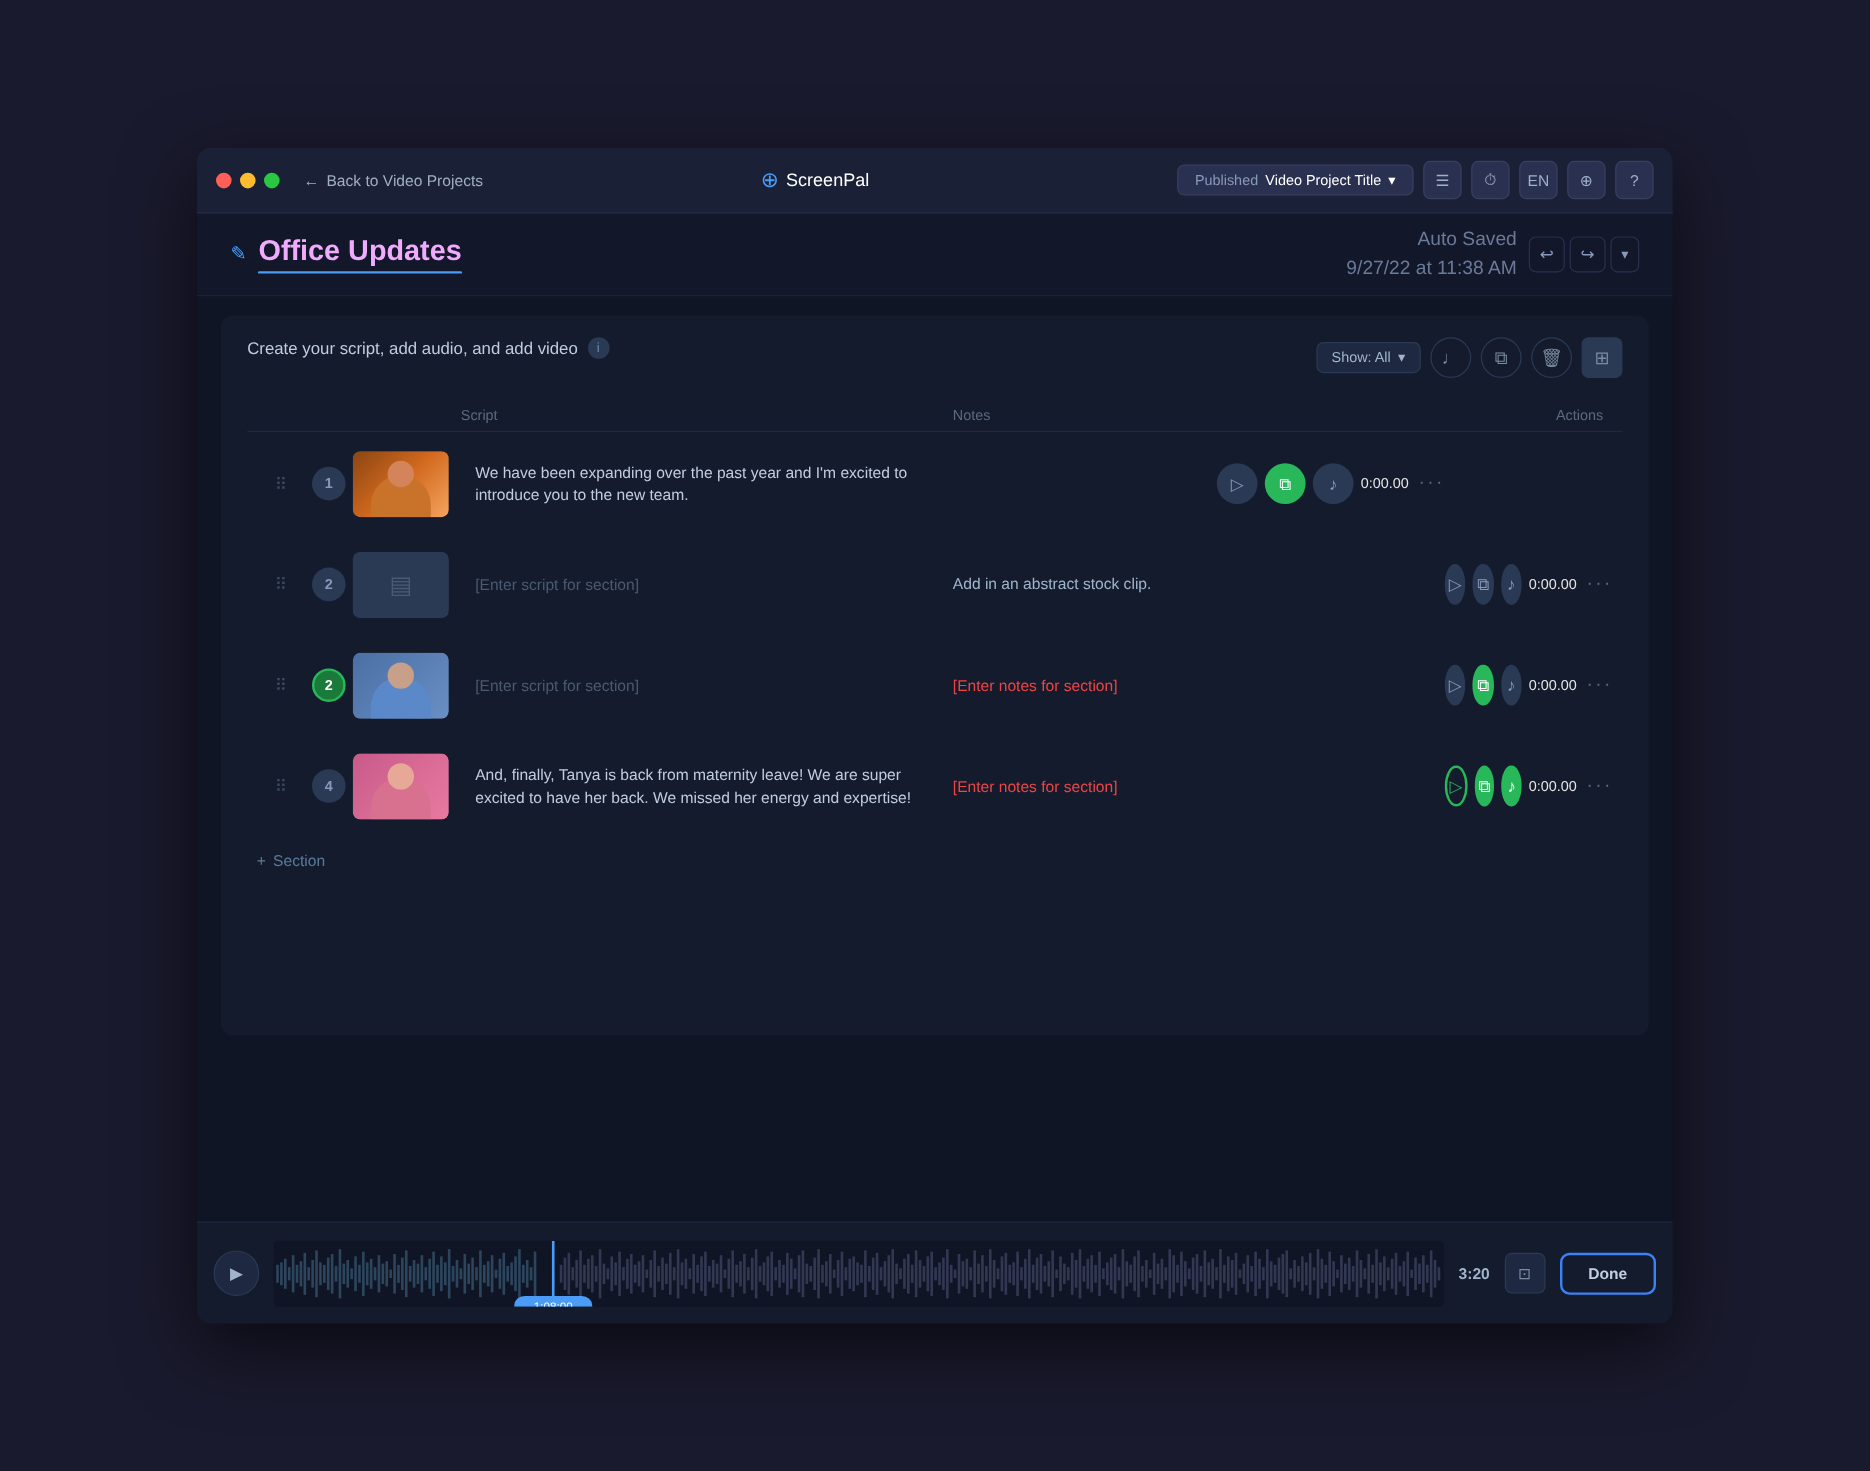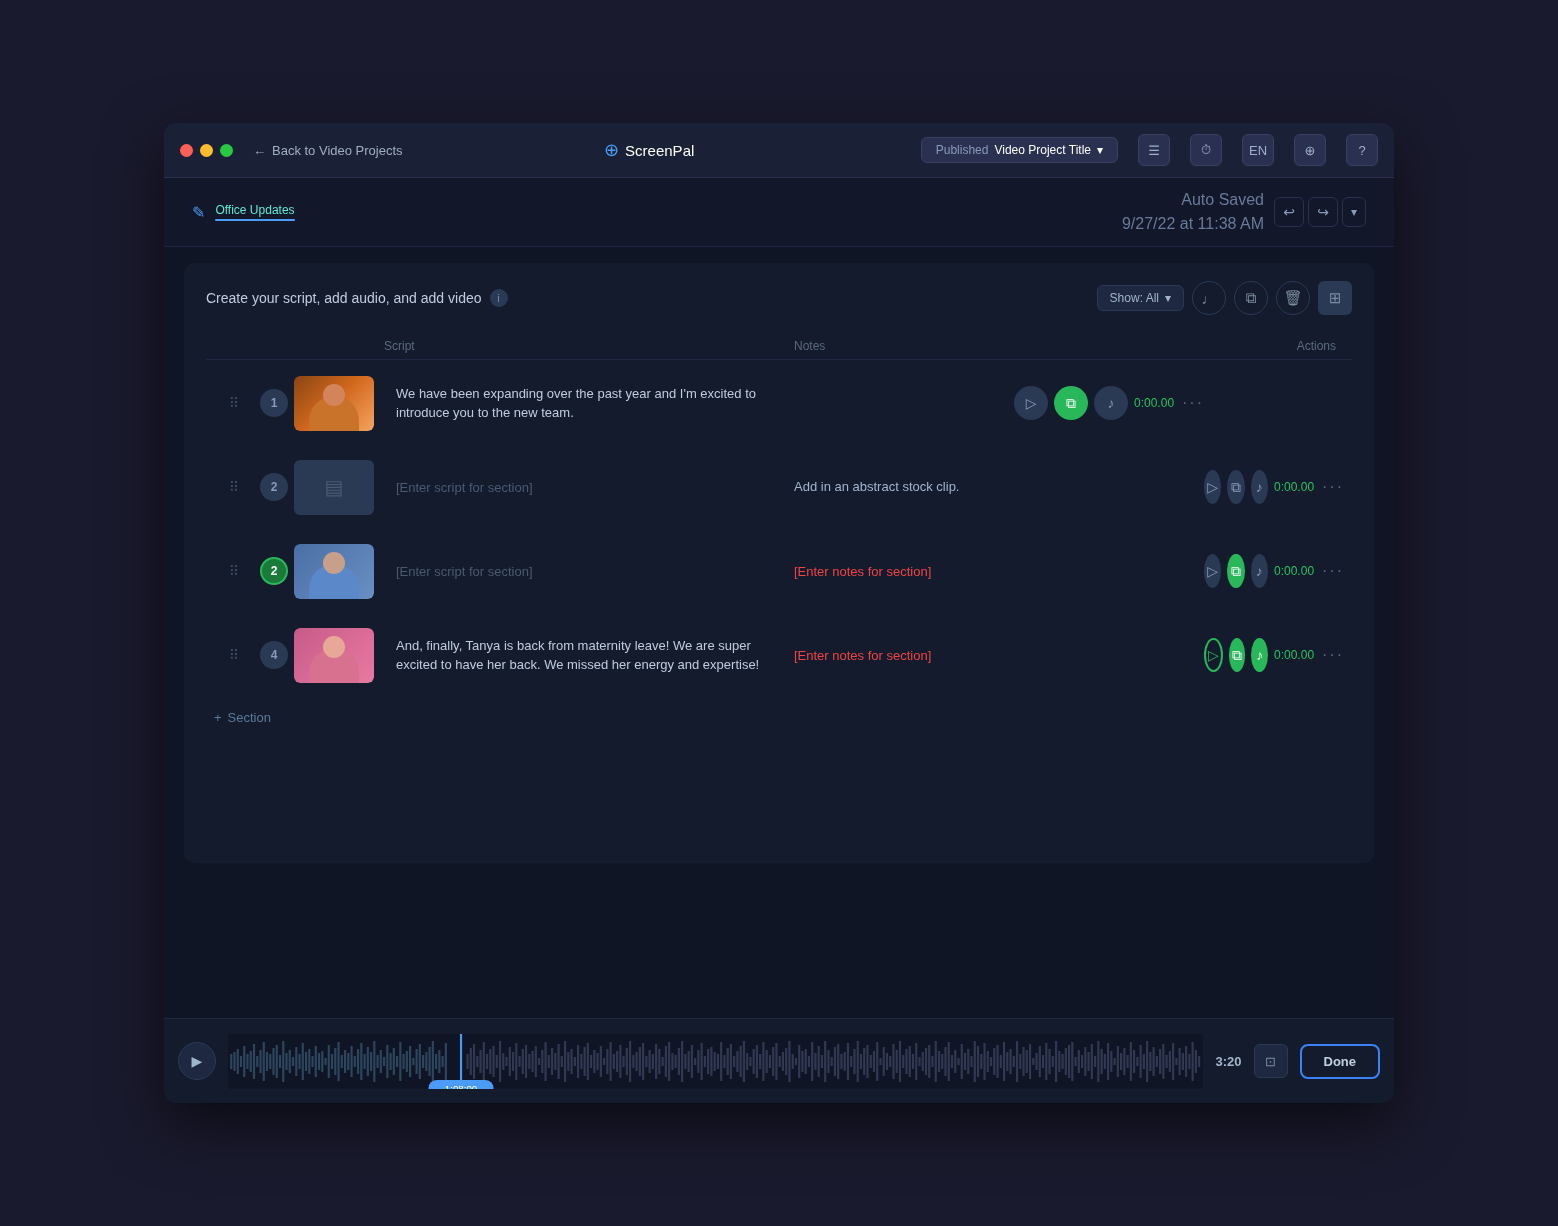--- a/index.html
+++ b/index.html
@@ -64,21 +64,21 @@
       font-size: 15px;
       font-weight: 500;
     }
     .brand-icon {
       color: #4a9cf6;
       font-size: 18px;
     }
     .title-right {
       display: flex;
       align-items: center;
-      gap: 20px;
+      gap: 8px;
       margin-left: 25px;
     }
     .publish-btn {
       background: #2a3050;
       border: 1px solid #3a4060;
       color: #fff;
       border-radius: 6px;
       padding: 5px 14px;
       font-size: 12px;
       cursor: pointer;
@@ -113,23 +113,23 @@
     .page-title-area {
       display: flex;
       align-items: center;
       gap: 10px;
     }
     .page-title-icon {
       color: #4a9cf6;
       font-size: 16px;
     }
     .page-title {
-      color: #5eead4;
-      font-size: 12px;
-      font-weight: 400;
+      color: #f0abfc;
+      font-size: 24px;
+      font-weight: 700;
     }
     .title-underline {
       height: 2px;
       background: #4a9cf6;
       margin-top: 2px;
       border-radius: 1px;
     }
     .header-right {
       display: flex;
       align-items: center;
@@ -179,21 +179,21 @@
       background: #0f1525;
     }
     .script-panel {
       background: #141b2d;
       border-radius: 10px;
       padding: 18px 22px;
       min-height: 600px;
     }
     .panel-header {
       display: flex;
-      align-items: center;
+      align-items: flex-start;
       justify-content: space-between;
       margin-bottom: 18px;
       gap: 10px;
     }
     .panel-title {
       display: flex;
       align-items: center;
       gap: 8px;
       color: #c0cce0;
       font-size: 14px;
@@ -457,21 +457,21 @@
     .action-circle.green {
       background: #28b85a;
       color: #fff;
     }
     .action-circle.green-outline {
       background: transparent;
       border: 2px solid #28b85a;
       color: #28b85a;
     }
     .time-display {
-      color: #22c55e;
+      color: #e5e5e5;
       font-size: 12px;
       min-width: 42px;
     }
     .more-btn {
       color: #5a6a80;
       font-size: 16px;
       cursor: pointer;
       letter-spacing: 2px;
     }
     .add-section {

